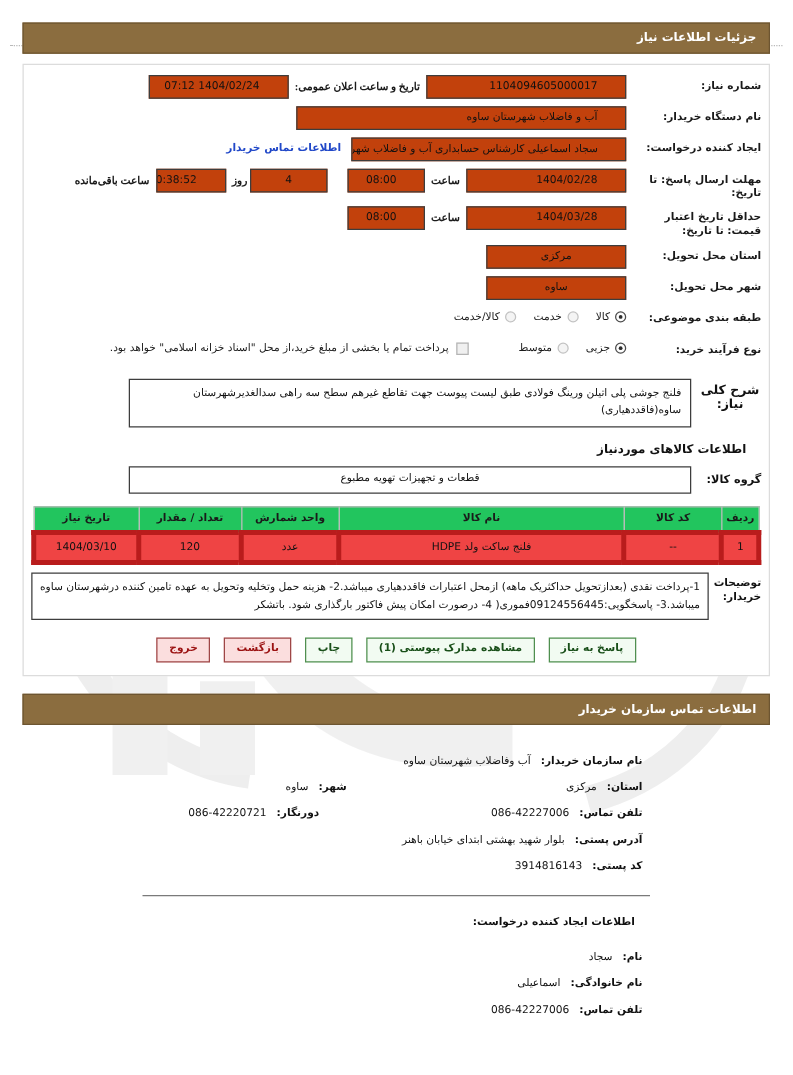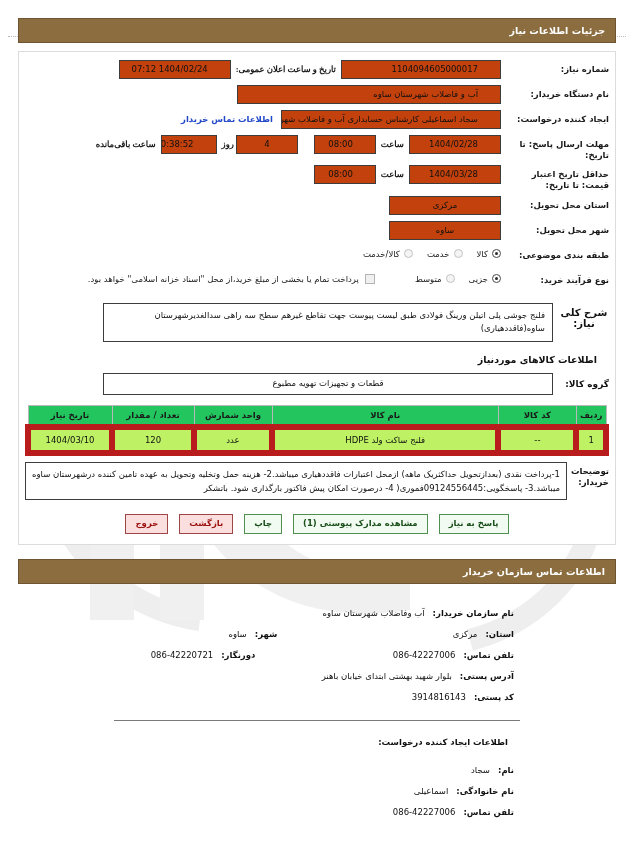--- a/index.html
+++ b/index.html
@@ -102,21 +102,21 @@
     padding: 4px 8px 0 4px;
     white-space: nowrap;
     cursor: pointer;
     font-weight: bold;
   }
 
   .w-need-no   { width: 160px; }
   .w-pubdate   { width: 112px; }
   .w-org       { width: 264px; }
   .w-creator   { width: 220px; }
-  .w-date      { width: 92px; }
+  .w-date      { width: 128px; }
   .w-time      { width: 62px; }
   .w-days      { width: 62px; }
   .w-remain    { width: 56px; }
   .w-prov      { width: 112px; }
 
   
   .radio-row {
     display: flex; align-items: center;
     font-size: 8.5px; color: #1a1a1a;
     padding-top: 3px; flex-wrap: nowrap;
@@ -177,22 +177,22 @@
     font-size: 8.5px; margin-top: 4px;
     border: 1px solid #b9b9b9;
   }
   table.goods th {
     background: #22c55e;
     border: 1px solid #b9b9b9;
     color: #1a1a1a; font-weight: bold;
     padding: 4px 3px; text-align: center; white-space: nowrap; margin-top: 19px;
   }
   table.goods td {
-    border: 6px solid #b91c1c;
-    background: #bef264;
+    border: 4px solid #b91c1c;
+    background: #ef4444;
     padding: 5px 3px; text-align: center; color: #111;
   }
 
   
   .notes-row { display: flex; align-items: flex-start; margin-top: 6px; }
   .notes-label {
     width: 42px; flex: 0 0 42px; text-align: right;
     font-size: 8.5px; font-weight: bold; color: #111;
     padding-top: 4px; padding-left: 4px; line-height: 1.4;
   }

